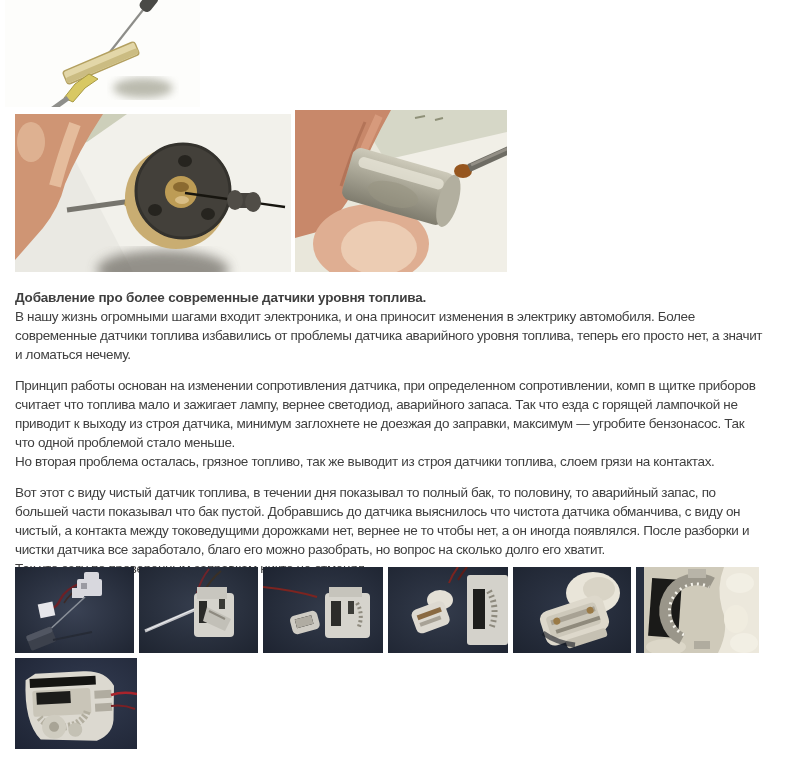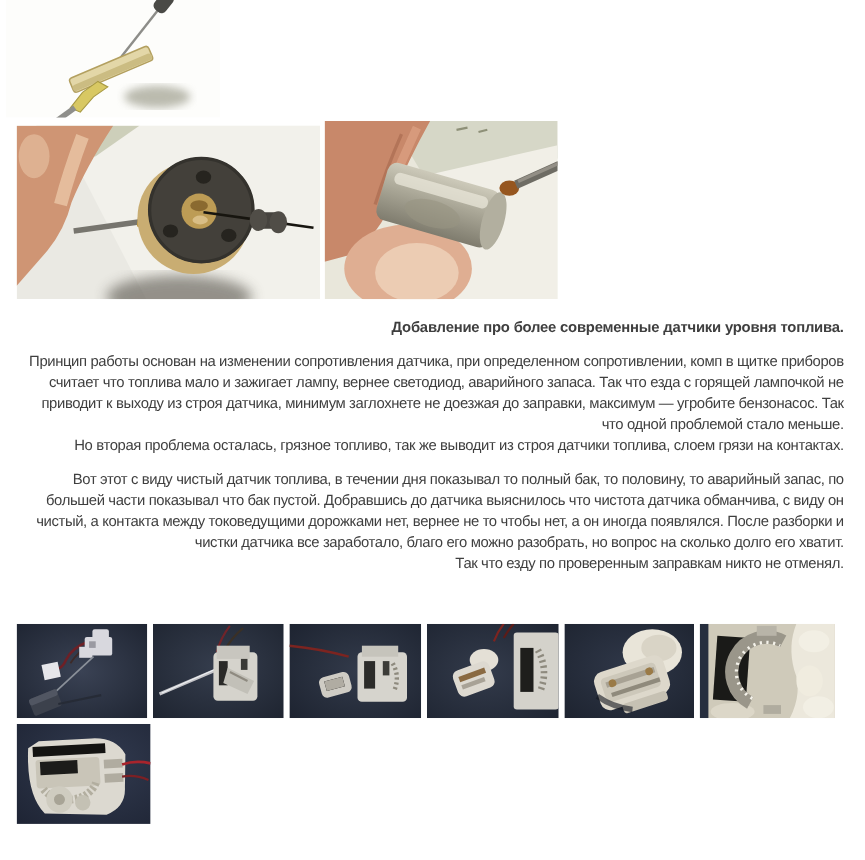--- a/index.html
+++ b/index.html
@@ -1,17 +1,17 @@
 <!DOCTYPE html>
 <html><head>
 <meta charset="utf-8">
 <style>
   html,body{margin:0;padding:0;background:#ffffff;}
   .page{position:relative;width:786px;height:782px;background:#ffffff;overflow:hidden;
-        font-family:"Liberation Sans",sans-serif;color:#3f3f3f;text-align:right;}
+        font-family:"Liberation Sans",sans-serif;color:#3f3f3f;}
   .photo{position:absolute;overflow:hidden;display:block;}
   .photo svg{display:block;}
   .text-block{position:absolute;left:15px;top:288px;width:752px;}
   .heading{font-weight:bold;font-size:13.5px;line-height:19px;letter-spacing:-0.2px;}
   .text-block p{margin:12px 0 0;font-size:13.5px;line-height:19px;letter-spacing:-0.35px;
                 white-space:pre-line;}
   .text-block p.first{margin-top:0;}
   .thumb-row{position:absolute;left:15px;display:flex;gap:5px;}
   .thumb-row-1{top:567px;}
   .thumb-row-2{top:658px;}
@@ -105,20 +105,21 @@
         <ellipse cx="100" cy="86" rx="26" ry="12" fill="#979482" opacity="0.6"></ellipse>
       </g>
       <ellipse cx="168" cy="61" rx="9" ry="7" fill="#96561f"></ellipse>
       <line x1="174" y1="58" x2="214" y2="40" stroke="#6e6c64" stroke-width="8"></line>
       <line x1="176" y1="55" x2="214" y2="38" stroke="#938f86" stroke-width="3"></line>
     </svg>
   </span>
 
   <div class="text-block">
     <div class="heading">Добавление про более современные датчики уровня топлива.</div>
+    <p class="first">В нашу жизнь огромными шагами входит электроника, и она приносит изменения в электрику автомобиля. Более современные датчики топлива избавились от проблемы датчика аварийного уровня топлива, теперь его просто нет, а значит и ломаться нечему.</p>
     <p>Принцип работы основан на изменении сопротивления датчика, при определенном сопротивлении, комп в щитке приборов считает что топлива мало и зажигает лампу, вернее светодиод, аварийного запаса. Так что езда с горящей лампочкой не приводит к выходу из строя датчика, минимум заглохнете не доезжая до заправки, максимум — угробите бензонасос. Так что одной проблемой стало меньше.
 Но вторая проблема осталась, грязное топливо, так же выводит из строя датчики топлива, слоем грязи на контактах.</p>
     <p>Вот этот с виду чистый датчик топлива, в течении дня показывал то полный бак, то половину, то аварийный запас, по большей части показывал что бак пустой. Добравшись до датчика выяснилось что чистота датчика обманчива, с виду он чистый, а контакта между токоведущими дорожками нет, вернее не то чтобы нет, а он иногда появлялся. После разборки и чистки датчика все заработало, благо его можно разобрать, но вопрос на сколько долго его хватит.
 Так что езду по проверенным заправкам никто не отменял.</p>
   </div>
 
   <div class="thumb-row thumb-row-1">
 
     <span class="thumb">
       <svg width="119" height="86" viewBox="0 0 119 86">

